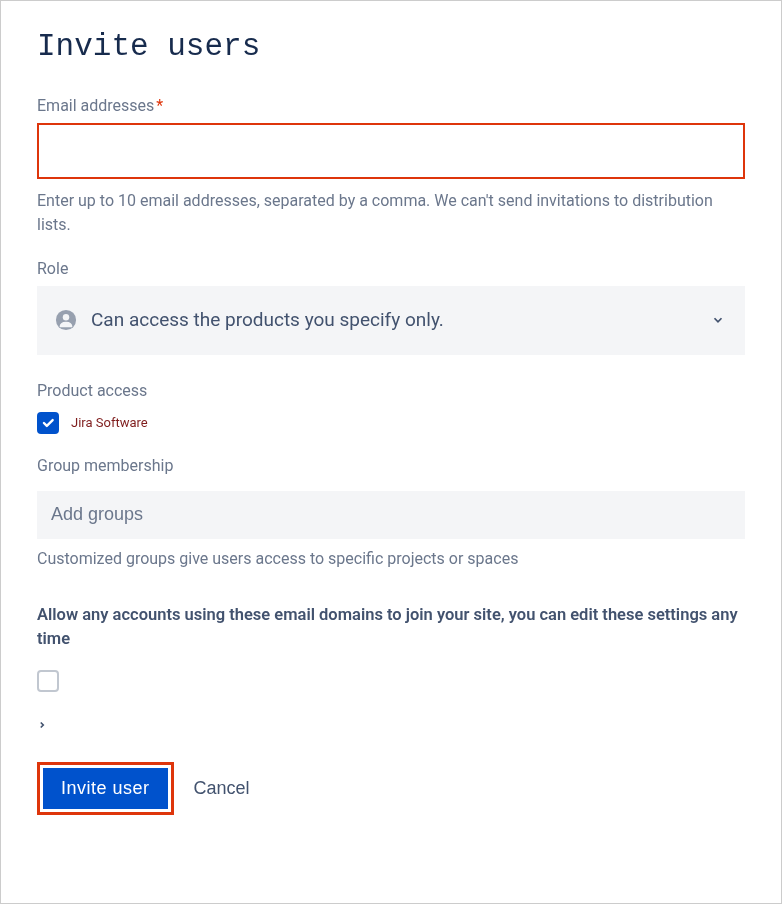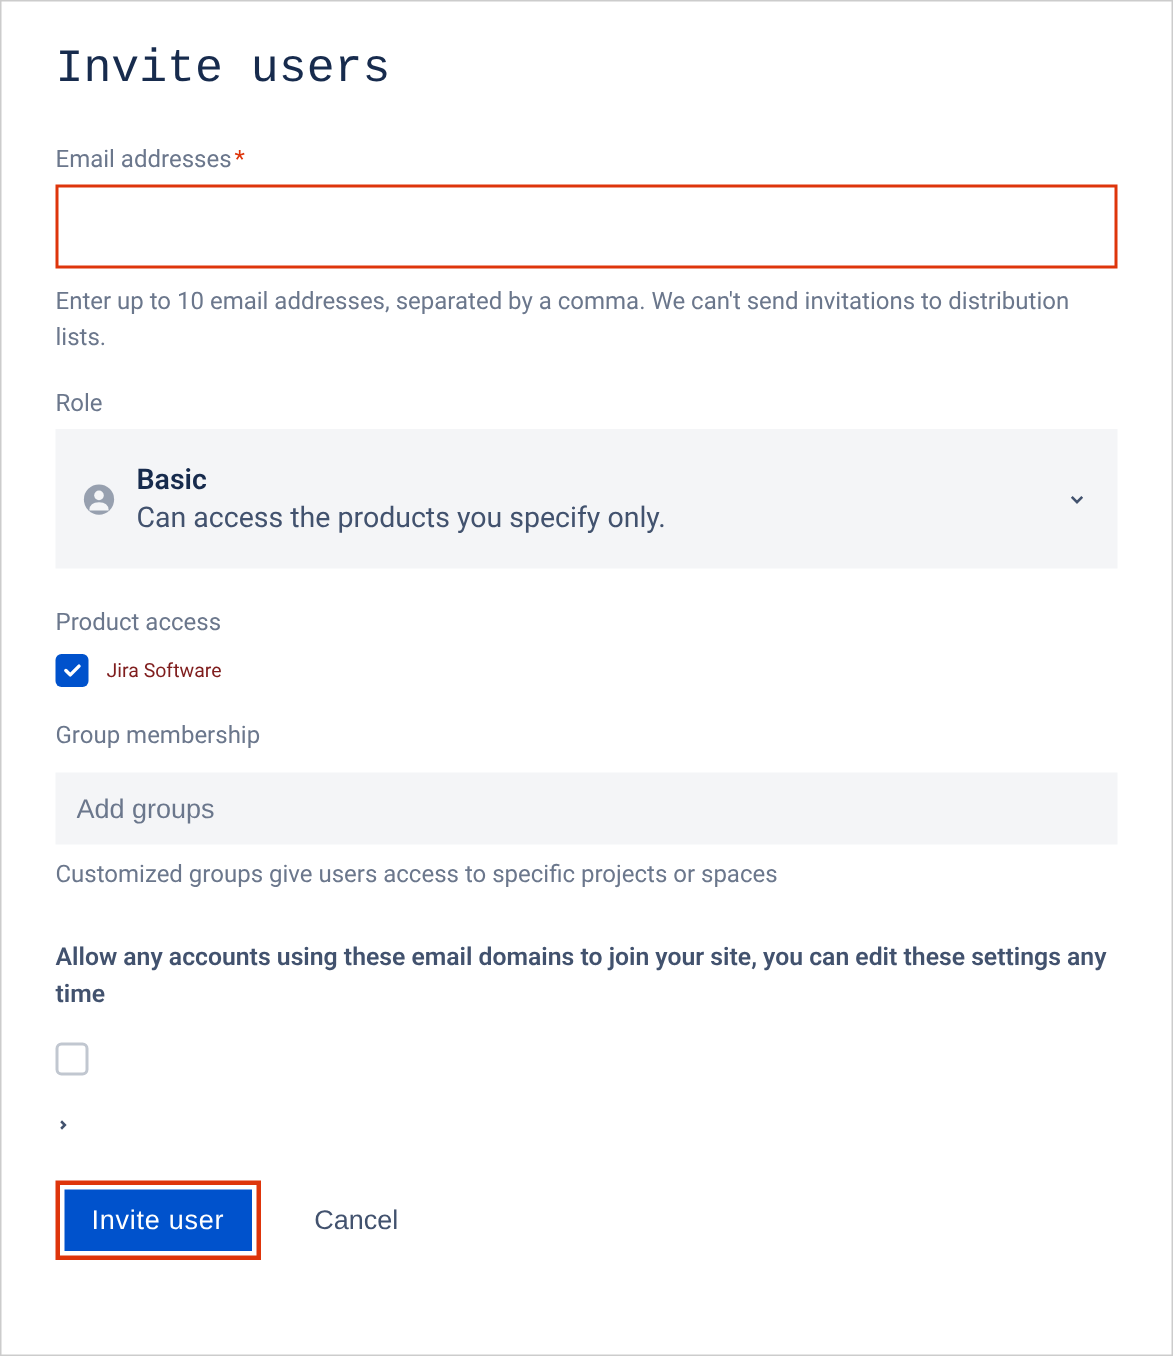--- a/index.html
+++ b/index.html
@@ -157,21 +157,21 @@
       color: #42526E;
     }
     .expand-label {
       font-size: 18px;
       font-weight: 600;
       color: #42526E;
     }
     .button-row {
       display: flex;
       align-items: center;
-      gap: 36px;
+      gap: 20px;
     }
     .invite-btn-wrapper {
       border: 3px solid #DE350B;
       padding: 3px;
       display: inline-block;
     }
     .invite-btn {
       background: #0052CC;
       color: #fff;
       border: none;
@@ -204,21 +204,20 @@
 <p class="help-text">Enter up to 10 email addresses, separated by a comma. We can't send invitations to distribution lists.</p>
 
 <label class="field-label">Role</label>
 <div class="role-select">
   <svg class="person-icon" viewBox="0 0 24 24" fill="#97A0AF">
     <circle cx="12" cy="12" r="11" fill="#97A0AF"></circle>
     <circle cx="12" cy="9" r="3.5" fill="#F4F5F7"></circle>
     <path d="M 5 20 Q 5 14 12 14 Q 19 14 19 20 Z" fill="#F4F5F7"></path>
   </svg>
   <div class="role-content">
-    <div class="role-title">Basic</div>
     <div class="role-desc">Can access the products you specify only.</div>
   </div>
   <svg class="chevron-down" viewBox="0 0 24 24" fill="none" stroke="#42526E" stroke-width="3">
     <path d="M6 9l6 6 6-6"></path>
   </svg>
 </div>
 
 <label class="field-label">Product access</label>
 <div class="product-row">
   <div class="checkbox checked">

